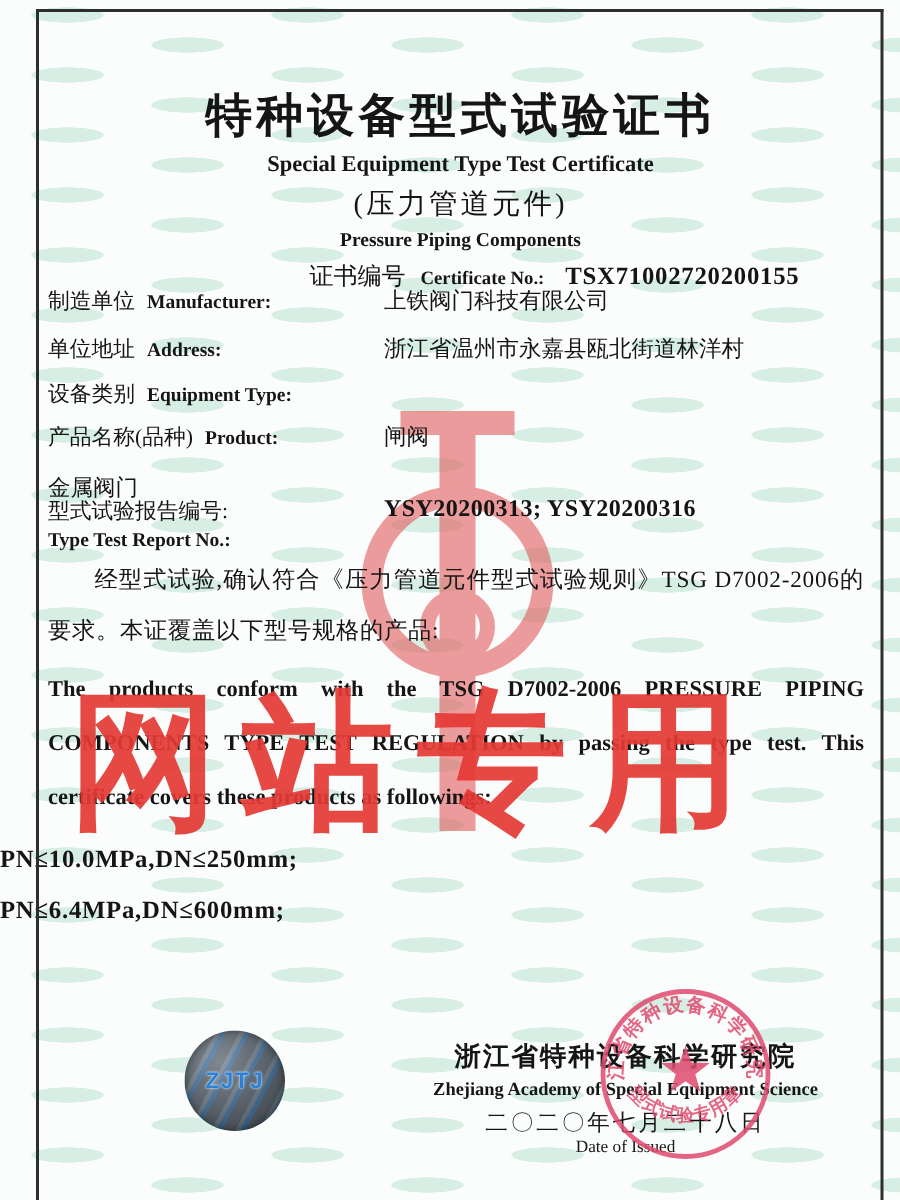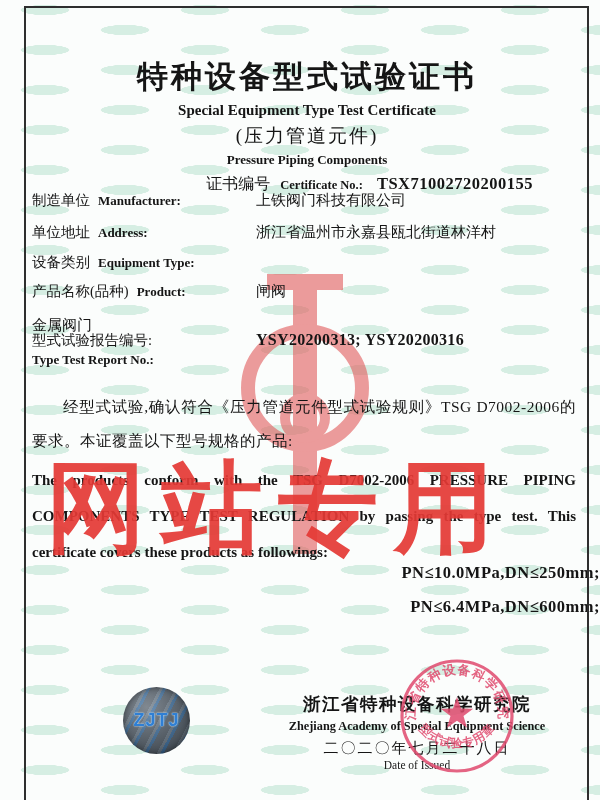--- a/index.html
+++ b/index.html
@@ -39,25 +39,25 @@
   .flabel{width:180px;flex:none;}
   .flabel .cn{font-size:14.5px;}
   .flabel .en{font-size:13px;font-weight:bold;margin-left:4px;}
   .fvalue{flex:1;font-size:15px;}
   .fvalue.bold{font-size:16px;font-weight:bold;letter-spacing:0.3px;}
   .f0{top:191px;} .f1{top:223px;} .f2{top:253px;flex-direction:column;} .f3{top:282px;} .f4{top:308px;}
   .f5{top:331px;}
   .f5 .flabel .cn{display:block;font-size:14.5px;}
   .f5 .flabel .en{display:block;font-size:13px;font-weight:bold;margin-left:0;margin-top:2px;}
   
-  .bodytext{position:absolute;left:32px;right:24px;top:390px;z-index:2;}
+  .bodytext{position:absolute;left:32px;right:24px;top:370px;z-index:2;}
   .para-cn{font-size:15.5px;line-height:34px;text-align:justify;text-indent:2em;letter-spacing:0.5px;}
   .para-en{font-size:15px;line-height:36px;font-weight:bold;text-align:justify;margin-top:4px;}
   
-  .specs{position:absolute;left:0;right:0;top:556px;text-align:right;z-index:2;}
+  .specs{position:absolute;left:0;right:0;top:556px;text-align:left;z-index:2;}
   .specs div{font-size:16.5px;font-weight:bold;line-height:34px;letter-spacing:0.5px;}
   
   .footer{position:absolute;left:272px;width:290px;top:692px;text-align:center;z-index:4;}
   .issuer-cn{font-size:17.5px;font-weight:bold;letter-spacing:1.5px;}
   .issuer-en{font-size:12.3px;font-weight:bold;margin-top:3px;}
   .date-cn{font-size:15px;margin-top:5px;letter-spacing:2px;}
   .date-en{font-size:11.5px;margin-top:1px;}
   
   .emblem{position:absolute;left:215px;top:270px;z-index:1;opacity:0.6;}
   
@@ -72,21 +72,21 @@
   .blue-sticker{
     position:absolute;left:123px;top:687px;width:67px;height:67px;border-radius:50%;
     z-index:7;
     background:
       radial-gradient(circle at 35% 30%, rgba(255,255,255,0.25), rgba(0,0,0,0.25) 80%),
       repeating-linear-gradient(118deg, #56616c 0 5px, #6b7a88 5px 8px, #3e6f9e 8px 11px, #55616d 11px 14px);
     box-shadow:inset 0 0 6px rgba(0,0,0,0.45);
     display:flex;align-items:center;justify-content:center;
   }
   .blue-sticker .zjtj{
-    font-size:18px;font-weight:bold;color:#2f7fd4;letter-spacing:1px;
+    font-size:15px;font-weight:bold;color:#2f7fd4;letter-spacing:1px;
     text-shadow:0 0 2px #b9defc, 0 0 1px #e6f4ff;
     font-family:"Liberation Sans","DejaVu Sans",sans-serif;
   }
 </style>
 </head>
 <body>
 
 <div class="page">
   <div class="frame"></div>
 

